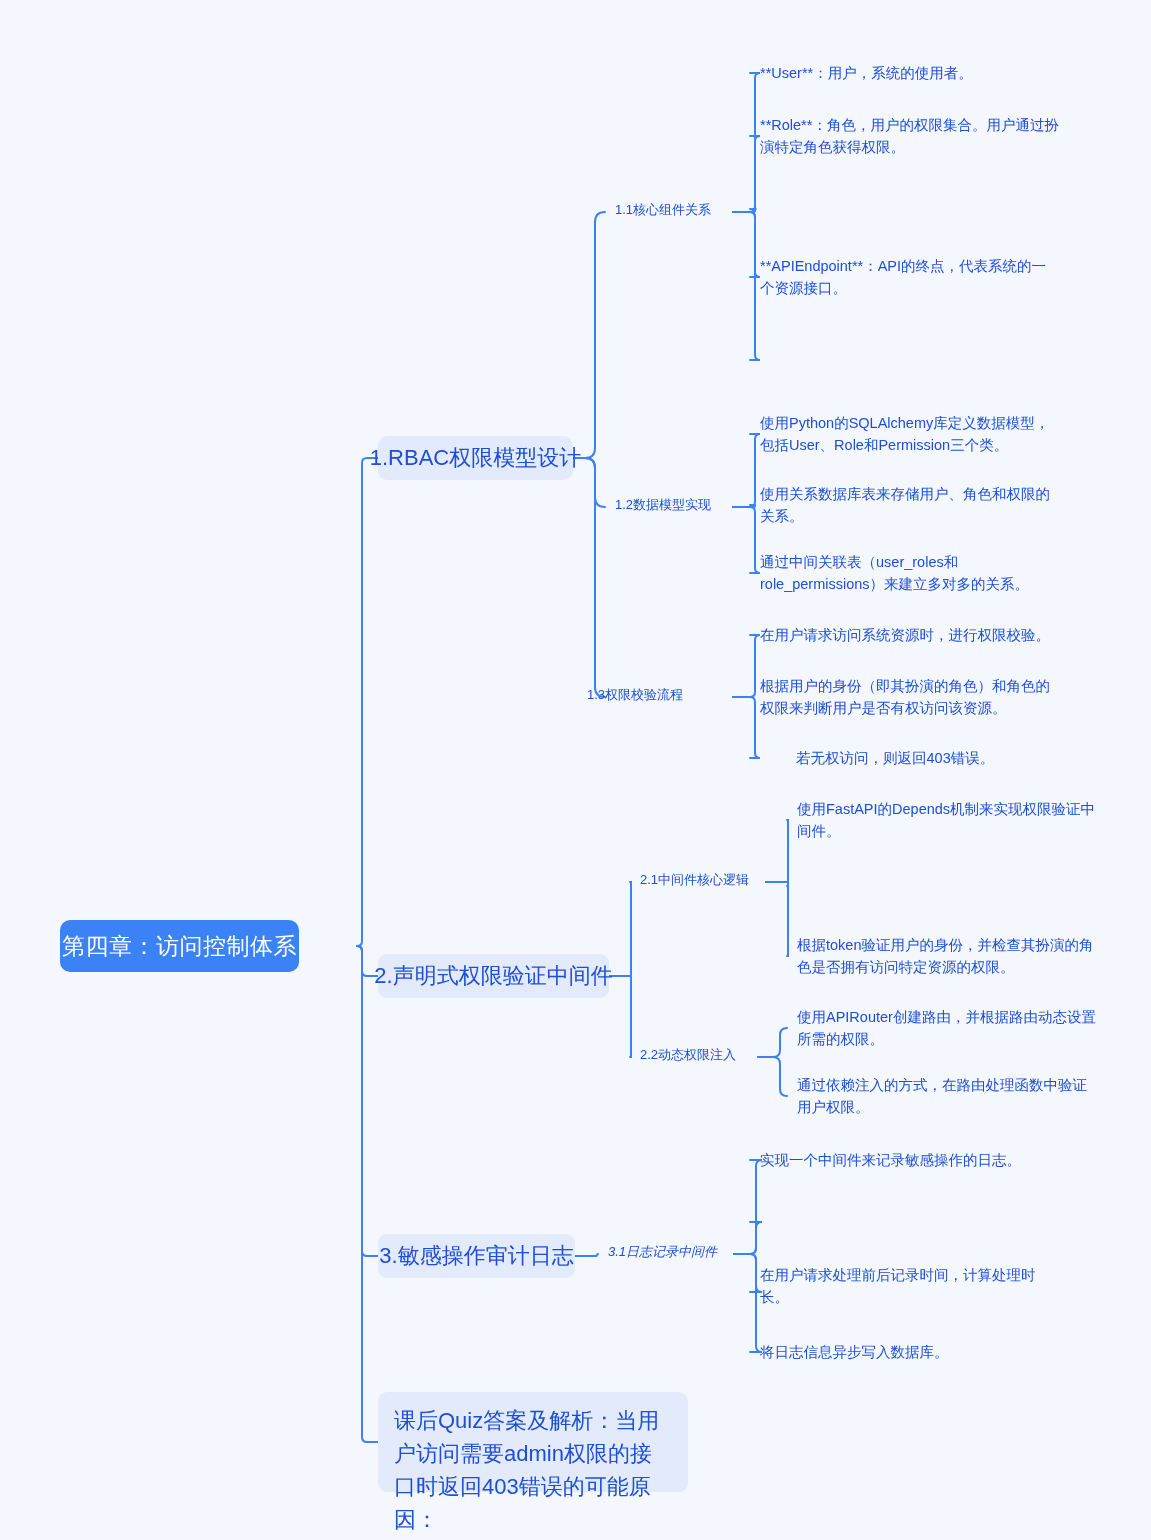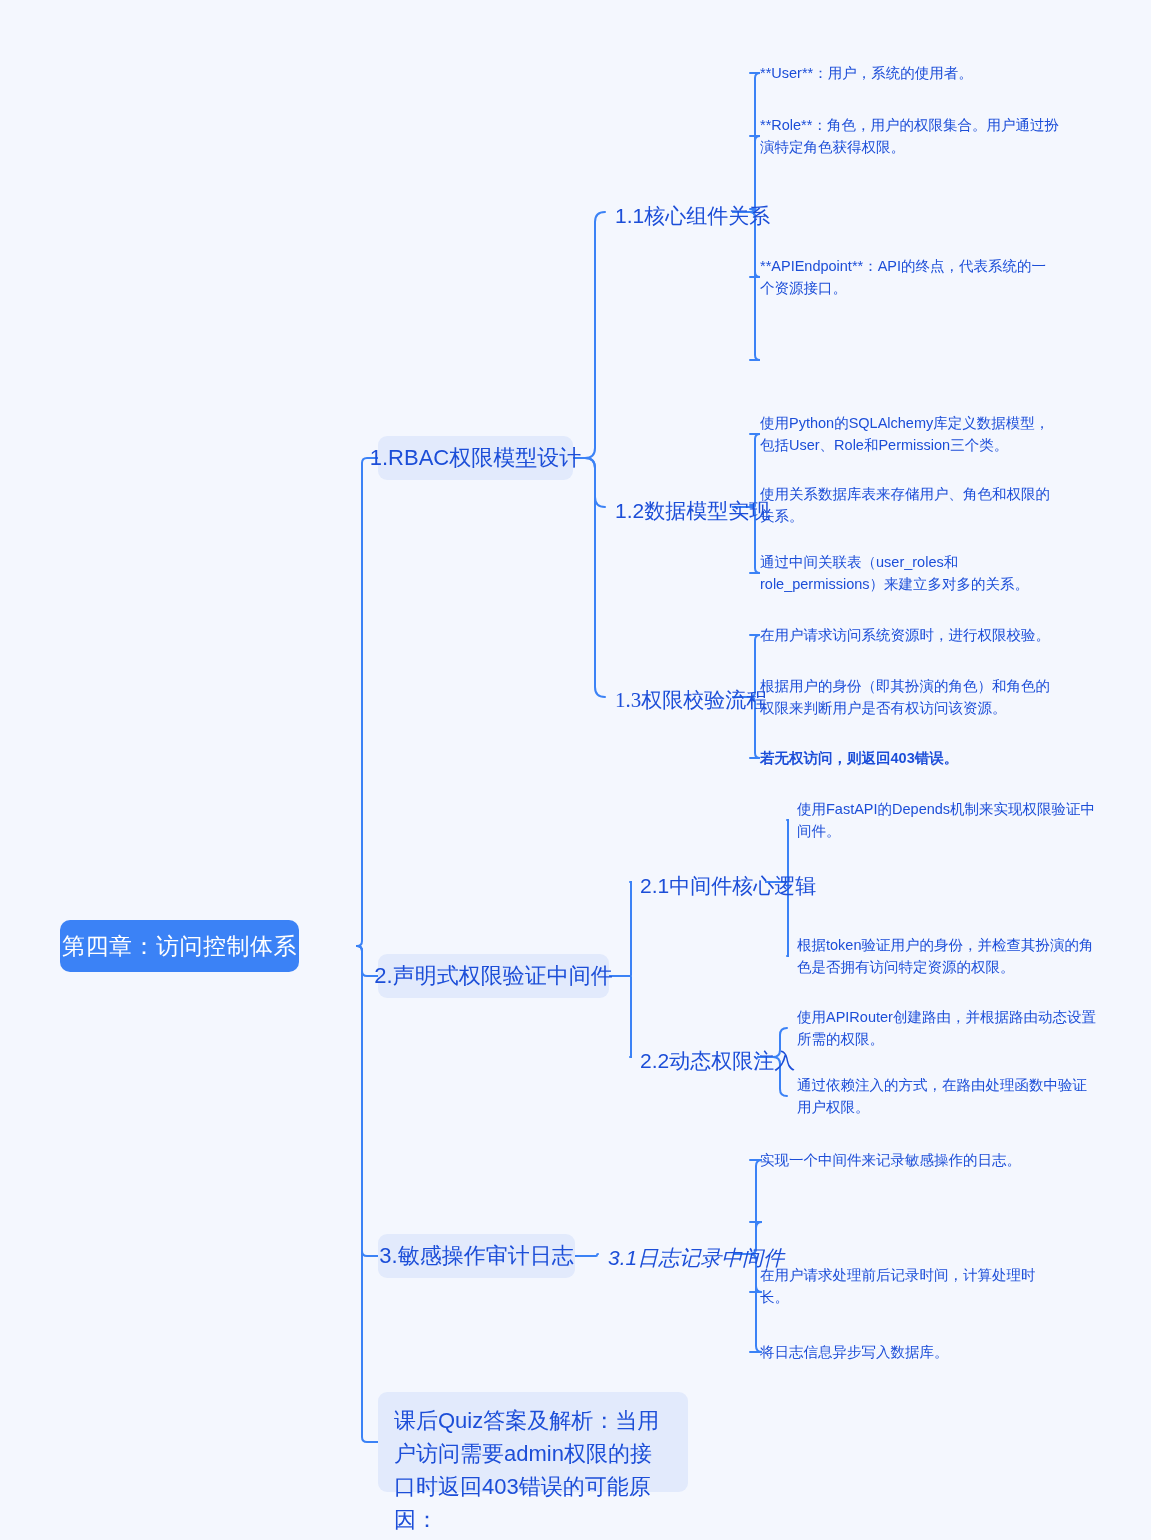--- a/index.html
+++ b/index.html
@@ -43,21 +43,21 @@
     display:block;
     text-align:left;
     line-height:1.5;
     white-space:normal;
     padding:12px 16px;
   }
 
   
   .lvl2{
     color:#1c4ed8;
-    font-size:21px;
+    font-size:13px;
     white-space:nowrap;
     line-height:1.4;
   }
 
   
   .leaf{
     color:#1c4ed8;
     font-size:14.5px;
     line-height:1.55;
   }
@@ -101,24 +101,24 @@
 <div class="node root" style="left: 60px; top: 920px; width: 239px; height: 52px;">第四章：访问控制体系</div>
     <div class="node lvl1" style="left: 378px; top: 436px; width: 195px; height: 44px;">1.RBAC权限模型设计</div>
     <div class="node lvl2" style="left: 615px; top: 201px;">1.1核心组件关系</div>
     <div class="node leaf" style="left: 760px; width: 300px; top: 62px;">**User**：用户，系统的使用者。</div>
     <div class="node leaf" style="left: 760px; width: 300px; top: 113.5px;">**Role**：角色，用户的权限集合。用户通过扮演特定角色获得权限。</div>
     <div class="node leaf" style="left: 760px; width: 300px; top: 254.5px;">**APIEndpoint**：API的终点，代表系统的一个资源接口。</div>
     <div class="node lvl2" style="left: 615px; top: 496px;">1.2数据模型实现</div>
     <div class="node leaf" style="left: 760px; width: 300px; top: 411.5px;">使用Python的SQLAlchemy库定义数据模型，包括User、Role和Permission三个类。</div>
     <div class="node leaf" style="left: 760px; width: 300px; top: 482.5px;">使用关系数据库表来存储用户、角色和权限的关系。</div>
     <div class="node leaf" style="left: 760px; width: 300px; top: 550.5px;">通过中间关联表（user_roles和role_permissions）来建立多对多的关系。</div>
-    <div class="node lvl2" style="left: 615px; top: 686px; font-family: Liberation Serif, serif;">1.3权限校验流程</div>
+    <div class="node lvl2" style="left: 587px; top: 686px;">1.3权限校验流程</div>
     <div class="node leaf" style="left: 760px; width: 300px; top: 624px;">在用户请求访问系统资源时，进行权限校验。</div>
     <div class="node leaf" style="left: 760px; width: 300px; top: 674.5px;">根据用户的身份（即其扮演的角色）和角色的权限来判断用户是否有权访问该资源。</div>
-    <div class="node leaf" style="left: 760px; width: 300px; top: 747px; font-weight: bold;">若无权访问，则返回403错误。</div>
+    <div class="node leaf" style="left: 796px; width: 300px; top: 747px;">若无权访问，则返回403错误。</div>
     <div class="node lvl1" style="left: 378px; top: 954px; width: 231px; height: 44px;">2.声明式权限验证中间件</div>
     <div class="node lvl2" style="left: 640px; top: 871px;">2.1中间件核心逻辑</div>
     <div class="node leaf" style="left: 797px; width: 300px; top: 797.5px;">使用FastAPI的Depends机制来实现权限验证中间件。</div>
     <div class="node leaf" style="left: 797px; width: 300px; top: 933.5px;">根据token验证用户的身份，并检查其扮演的角色是否拥有访问特定资源的权限。</div>
     <div class="node lvl2" style="left: 640px; top: 1046px;">2.2动态权限注入</div>
     <div class="node leaf" style="left: 797px; width: 300px; top: 1005.5px;">使用APIRouter创建路由，并根据路由动态设置所需的权限。</div>
     <div class="node leaf" style="left: 797px; width: 300px; top: 1073.5px;">通过依赖注入的方式，在路由处理函数中验证用户权限。</div>
     <div class="node lvl1" style="left: 378px; top: 1234px; width: 197px; height: 44px;">3.敏感操作审计日志</div>
     <div class="node lvl2" style="left: 608px; top: 1243px; font-style: italic;">3.1日志记录中间件</div>
     <div class="node leaf" style="left: 760px; width: 300px; top: 1149px;">实现一个中间件来记录敏感操作的日志。</div>

